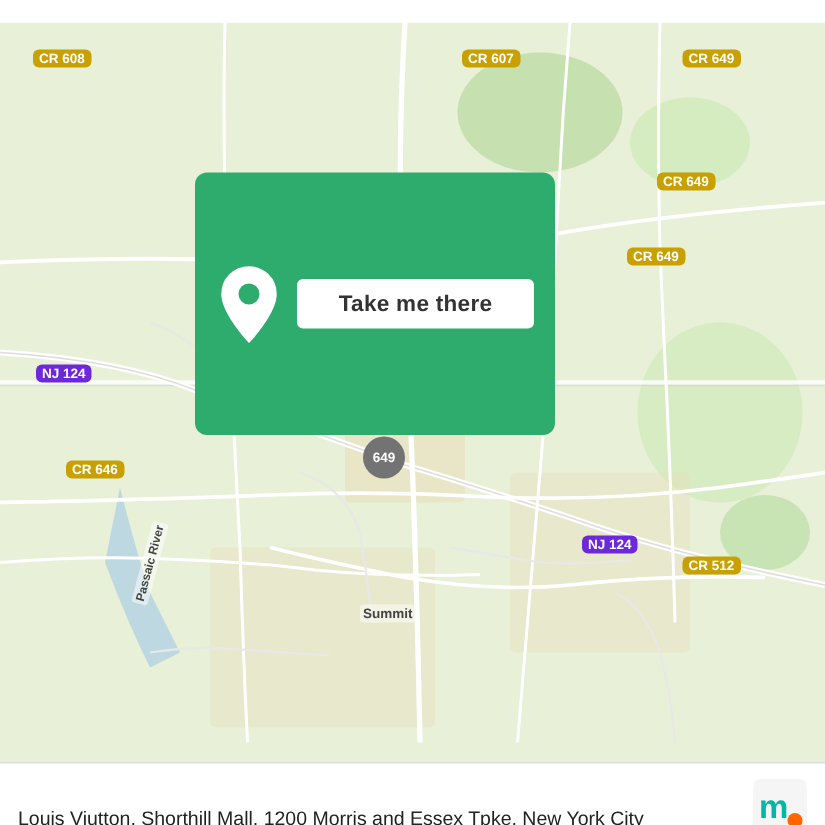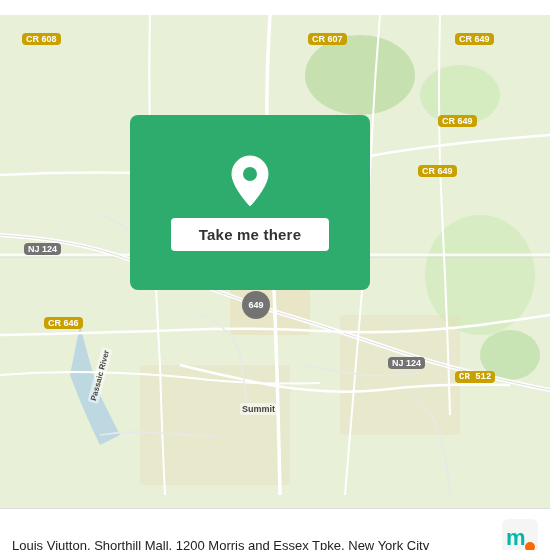--- a/index.html
+++ b/index.html
@@ -31,21 +31,21 @@
     
     #location-card {
       position: absolute;
       top: 100px;
       left: 130px;
       width: 240px;
       height: 175px;
       background-color: #2eac6d;
       border-radius: 8px;
       display: flex;
-      flex-direction: column;
+      flex-direction: row;
       align-items: center;
       justify-content: center;
       gap: 10px;
     }
 
     #pin-icon {
       width: 44px;
       height: 54px;
     }
 
@@ -118,21 +118,21 @@
 
     .route-badge {
       position: absolute;
       border-radius: 4px;
       font-size: 9px;
       font-weight: 700;
       padding: 1px 4px;
       color: white;
     }
     .route-badge.cr { background-color: #c8a000; color: #fff; }
-    .route-badge.nj { background-color: #737373; color: #fff; }
+    .route-badge.nj { background-color: #6d28d9; color: #fff; }
   </style>
 </head>
 <body>
 
 <div id="map-container">
 
   <svg id="map-svg" xmlns="http://www.w3.org/2000/svg">
 
     <rect width="550" height="550" fill="#e8f0d8"></rect>
 
@@ -171,22 +171,22 @@
     <path d="M300,350 Q330,355 360,360 Q390,362 420,358" stroke="#e8e8e8" stroke-width="1.5" fill="none"></path>
     <path d="M410,380 Q430,390 440,420 Q448,450 450,480" stroke="#e8e8e8" stroke-width="1.5" fill="none"></path>
     <path d="M100,420 Q130,415 160,418 Q190,420 220,422" stroke="#e8e8e8" stroke-width="1.5" fill="none"></path>
   </svg>
 
   <div class="route-badge cr" style="top:18px;left:22px;">CR 608</div>
   <div class="route-badge cr" style="top:18px;left:308px;text-align:right;">CR 607</div>
   <div class="route-badge cr" style="top:18px;left:455px;">CR 649</div>
   <div class="route-badge cr" style="top:100px;left:438px;">CR 649</div>
   <div class="route-badge cr" style="top:150px;left:418px;">CR 649</div>
-  <div class="route-badge cr" style="top:302px;left:44px;">CR 646</div>
-  <div class="route-badge cr" style="top:356px;left:455px;font-family:Liberation Mono, monospace;">CR 512</div>
+  <div class="route-badge cr" style="top:292px;left:44px;">CR 646</div>
+  <div class="route-badge cr" style="top:356px;left:455px;">CR 512</div>
   <div class="route-badge nj" style="top:228px;left:24px;">NJ 124</div>
   <div class="route-badge nj" style="top:342px;left:388px;">NJ 124</div>
 
   <div style="
     position:absolute; top:276px; left:242px;
     background:#737373; color:white; border-radius:50%;
     width:28px; height:28px; display:flex; align-items:center; justify-content:center;
     font-size:9px; font-weight:700;">649</div>
 
   <div class="route-badge cr" style="top:254px;left:198px;">CR</div>

